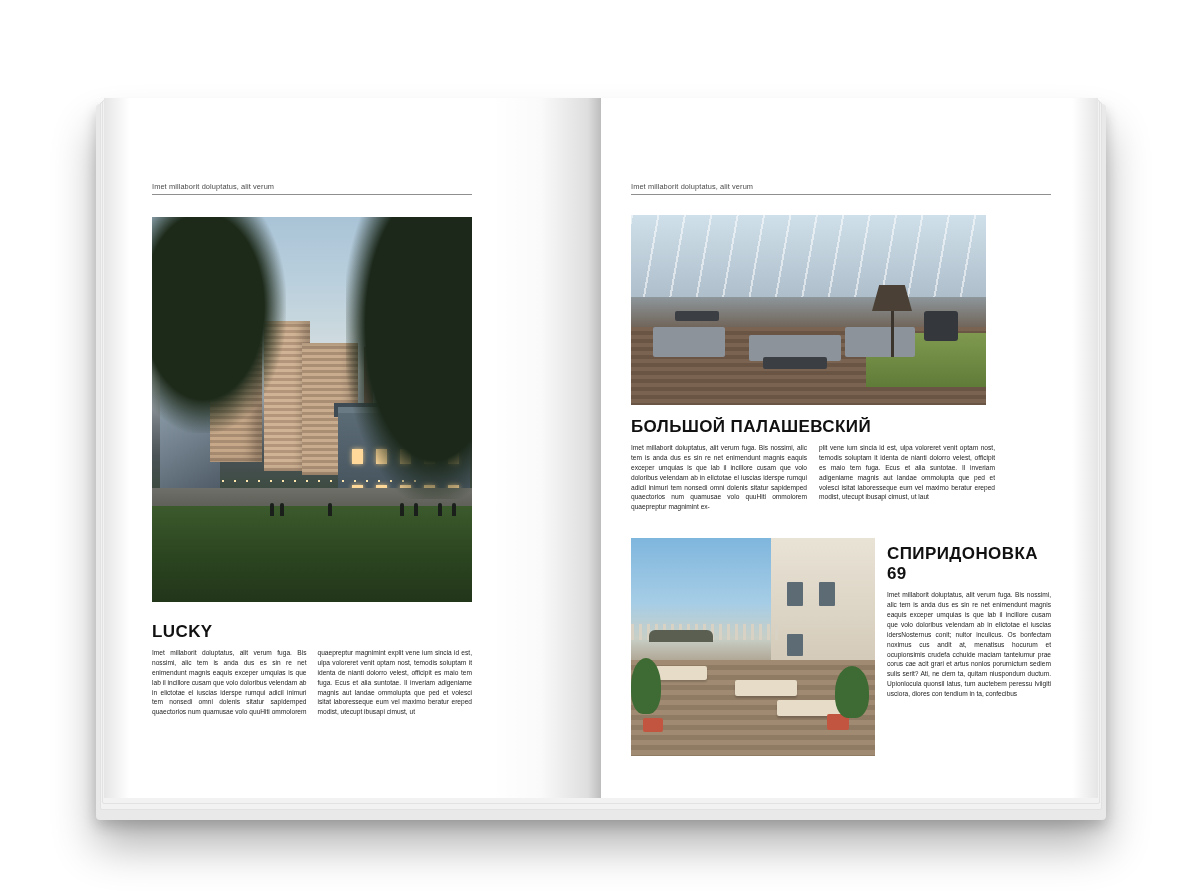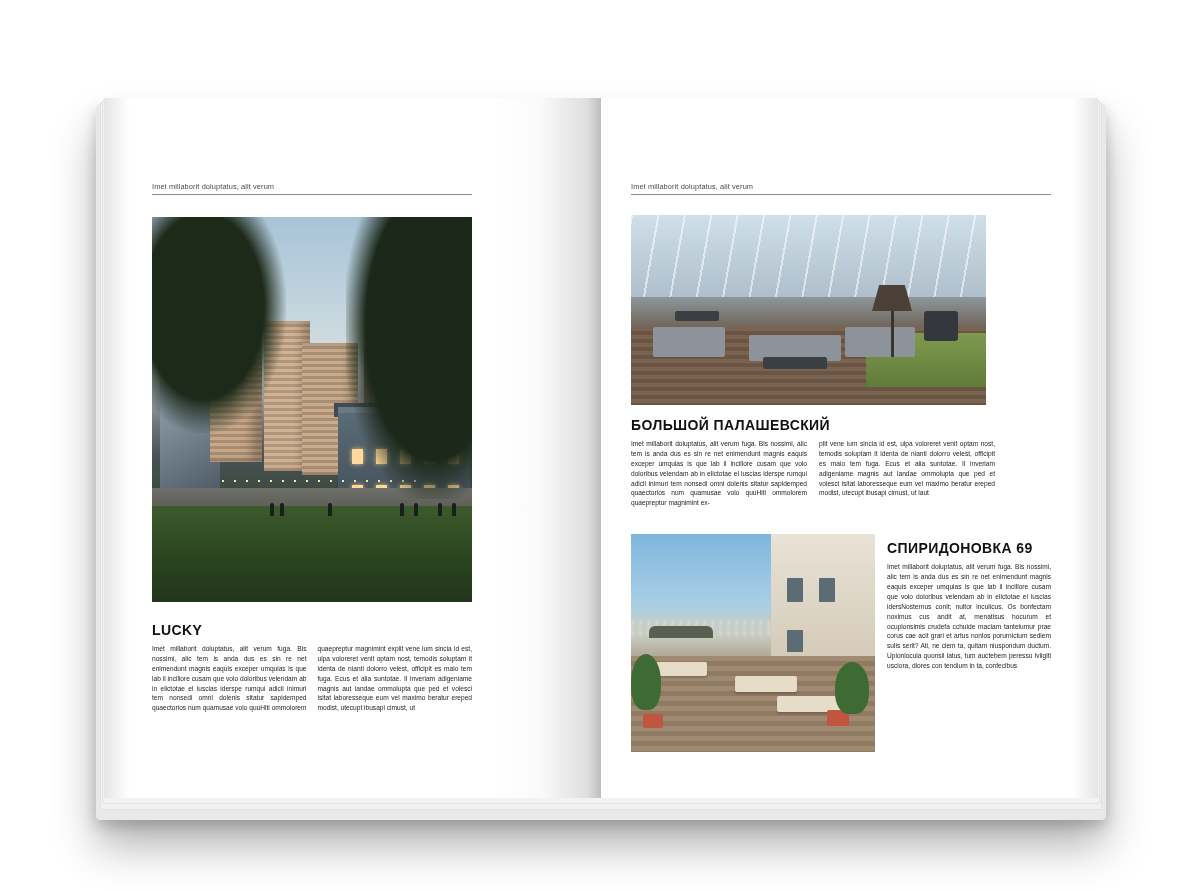--- a/index.html
+++ b/index.html
@@ -99,21 +99,21 @@
     font-size: 7.4px;
     color: #4a4a4a;
     letter-spacing: 0.1px;
     padding-bottom: 3px;
     border-bottom: 0.8px solid #8f8f8f;
     white-space: nowrap;
   }
 
   h2.headline {
     margin: 0 0 6px 0;
-    font-size: 14px;
+    font-size: 17px;
     font-weight: bold;
     letter-spacing: 0.4px;
     color: #111111;
   }
 
   .body-text {
     font-size: 6.6px;
     line-height: 1.5;
     color: #1d1d1d;
     text-align: justify;

